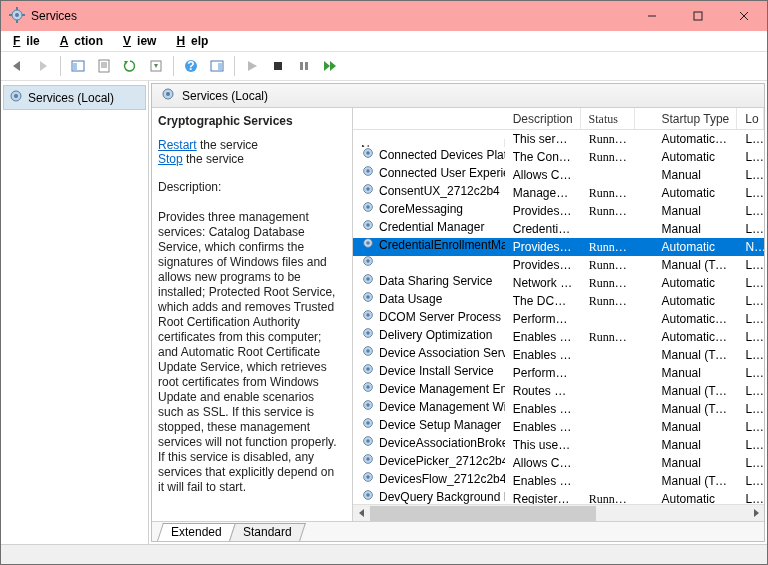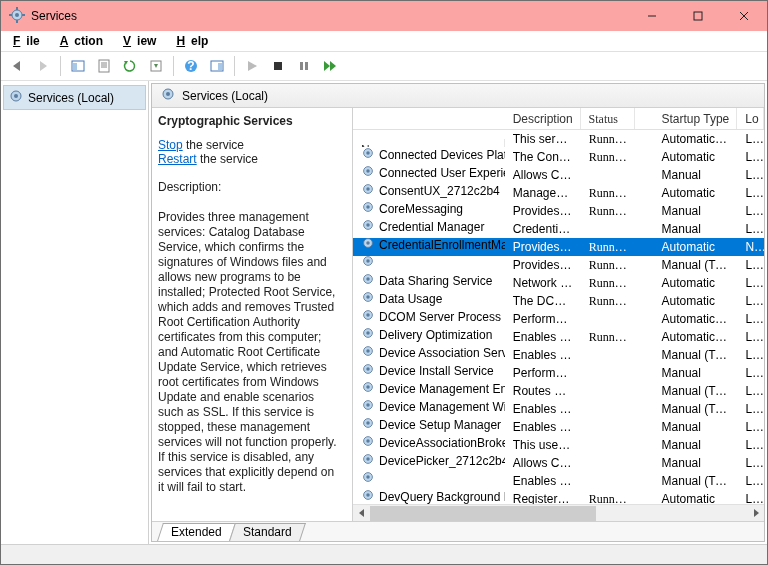--- a/index.html
+++ b/index.html
@@ -194,22 +194,22 @@
       <span><svg class="gear-svg" viewBox="0 0 16 16">
               <circle cx="8" cy="8" r="5" fill="#bcd5ea" stroke="#5a7ca0"></circle>
               <circle cx="8" cy="8" r="2" fill="#5a7ca0"></circle>
             </svg></span>
       <span>Services (Local)</span>
     </div>
 
     <div class="content">
       <div class="detail">
         <div class="name">Cryptographic Services</div>
+        <div><a>Restart</a><span> the service</span></div>
         <div><a>Stop</a><span> the service</span></div>
-        <div><a>Restart</a><span> the service</span></div>
         <div class="desc-label">Description:</div>
         <div class="desc-text">Provides three management services: Catalog Database Service, which confirms the signatures of Windows files and allows new programs to be installed; Protected Root Service, which adds and removes Trusted Root Certification Authority certificates from this computer; and Automatic Root Certificate Update Service, which retrieves root certificates from Windows Update and enable scenarios such as SSL. If this service is stopped, these management services will not function properly. If this service is disabled, any services that explicitly depend on it will fail to start.</div>
       </div>
 
       <div class="listwrap">
         <div class="listhdr">
           <div class="c-name">Name</div>
           <div class="c-desc">Description</div>
           <div class="c-status">Status</div>
           <div class="c-startup">Startup Type</div>
@@ -449,20 +449,21 @@
                 <div class="cell c-status"></div>
                 <div class="cell c-startup">Manual</div>
                 <div class="cell c-log">Loc</div>
               </div>
               <div class="row">
                 <div class="cell namecell c-name">
                   <span><svg width="14" height="14" viewBox="0 0 16 16">
                       <circle cx="8" cy="8" r="5" fill="#bcd5ea" stroke="#5a7ca0"></circle>
                       <circle cx="8" cy="8" r="2" fill="#5a7ca0"></circle>
                     </svg></span>
+                  <span>DevicesFlow_2712c2b4</span>
                 </div>
                 <div class="cell c-desc">Allows Conn...</div>
                 <div class="cell c-status"></div>
                 <div class="cell c-startup">Manual</div>
                 <div class="cell c-log">Loc</div>
               </div>
               <div class="row">
                 <div class="cell namecell c-name">
                   <span><svg width="14" height="14" viewBox="0 0 16 16">
                       <circle cx="8" cy="8" r="5" fill="#bcd5ea" stroke="#5a7ca0"></circle>

